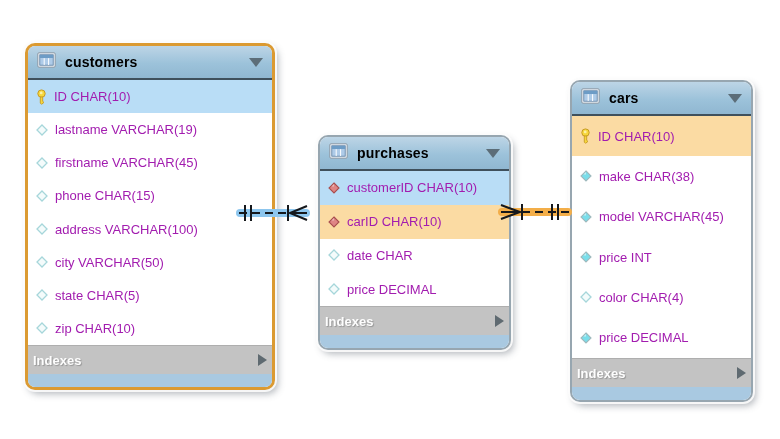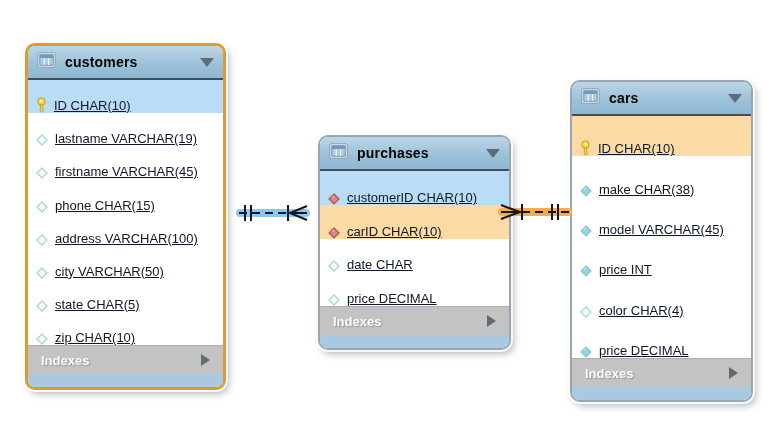--- a/index.html
+++ b/index.html
@@ -12,49 +12,49 @@
   
   .table-card {
     position:absolute; box-sizing:border-box; z-index:1;
     border-radius:10px; background:#ffffff; overflow:hidden;
     display:flex; flex-direction:column;
     box-shadow:0 0 0 2px rgba(252,252,252,.9), 3px 4px 7px rgba(90,100,110,.45);
   }
   .table-card.normal   { border:2px solid #97a6b0; }
   .table-card.selected { border:3px solid #db9a32; }
 
-  #customers { left:25px;  top:43px;  width:201px; height:347px; }
+  #customers { left:25px;  top:43px;  width:250px; height:347px; }
   #purchases { left:318px; top:135px; width:193px; height:215px; }
   #cars      { left:570px; top:80px;  width:183px; height:322px; }
 
   .tbl-header {
     flex:0 0 34px; box-sizing:border-box;
     background:linear-gradient(180deg,#bdd5e6 0%,#9cc2da 55%,#90b7d1 100%);
     border-bottom:2px solid #3f505c;
     display:flex; align-items:center; gap:9px; padding:0 9px;
   }
   .tbl-title { font-weight:bold; font-size:14px; color:#000; flex:1; letter-spacing:.2px; }
   .caret-down {
     width:0; height:0; flex:0 0 auto;
     border-left:7px solid transparent; border-right:7px solid transparent;
     border-top:9px solid #5c6d78;
   }
 
   .tbl-rows { flex:1; display:flex; flex-direction:column; }
   .tbl-row {
-    flex:1; display:flex; align-items:flex-end; gap:7px;
-    padding-left:8px; font-size:13px; color:#0f172a; background:#ffffff; white-space:nowrap;text-decoration:underline;
+    flex:1; display:flex; align-items:center; gap:7px;
+    padding-left:8px; font-size:13px; color:#a21caf; background:#ffffff; white-space:nowrap;
   }
   .tbl-row.highlight-blue   { background:#b9ddf6; }
   .tbl-row.highlight-orange { background:#fbdba3; }
   .tbl-row svg { flex:0 0 auto; }
 
   .indexes-bar {
     flex:0 0 28px; background:#c3c3c3; border-top:1px solid #aeaeae;
-    display:flex; align-items:center; justify-content:space-between; padding:0 13px;
+    display:flex; align-items:center; justify-content:space-between; padding:0 5px;
   }
   .indexes-label { color:#fdfdfd; font-weight:bold; font-size:13px; text-shadow:1px 1px 1px #969696; }
   .arrow-right {
     width:0; height:0;
     border-top:6px solid transparent; border-bottom:6px solid transparent;
     border-left:9px solid #5f6a71;
   }
   .tbl-footer { flex:0 0 13px; background:#a9c9e1; }
 
   

